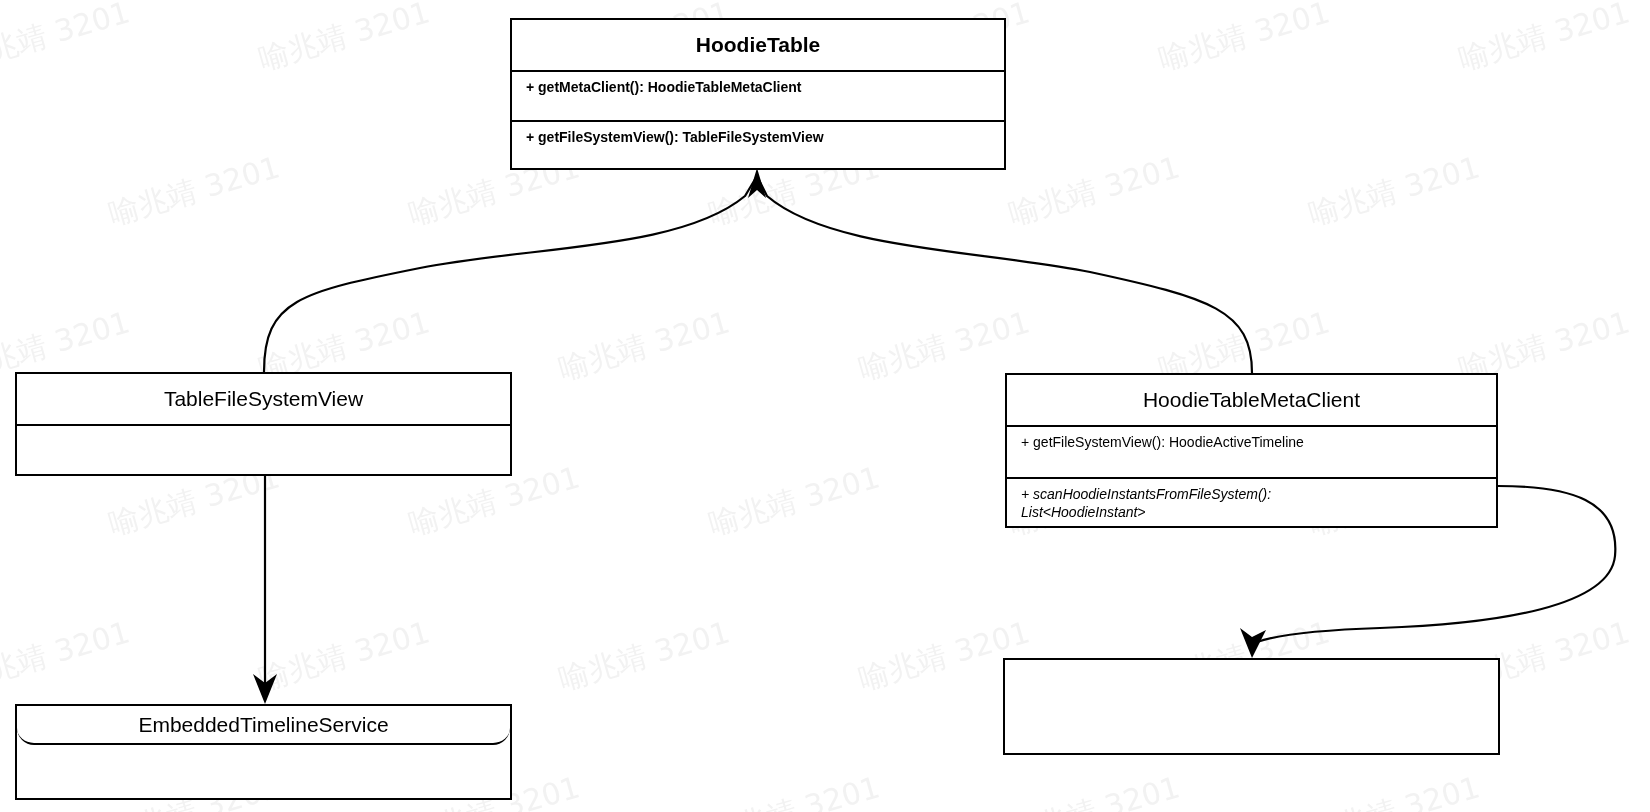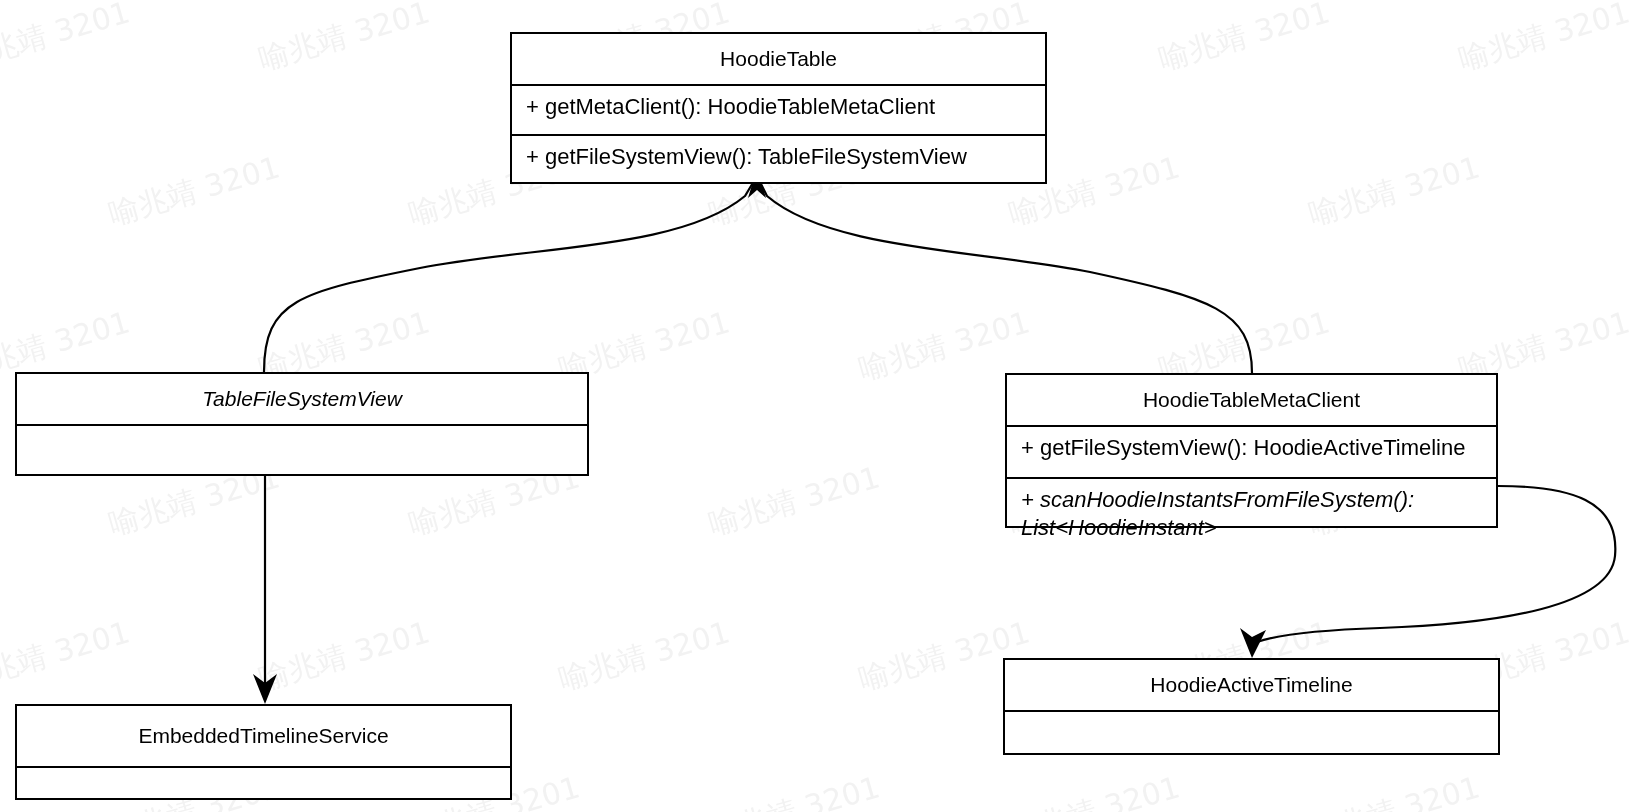--- a/index.html
+++ b/index.html
@@ -69,21 +69,21 @@
     display: flex;
     align-items: center;
     justify-content: center;
     border-bottom: 2px solid #000000;
     width: 100%;
   }
   .uml-compartment {
     box-sizing: border-box;
     width: 100%;
     padding: 7px 10px 7px 14px;
-    font-size: 22px;
+    font-size: 14px;
     color: #000000;
     line-height: 1.25;
     white-space: pre-line;
   }
   .uml-compartment + .uml-compartment {
     border-top: 2px solid #000000;
   }
   .uml-compartment.empty {
     padding: 0;
   }
@@ -137,41 +137,40 @@
 
     <path class="edge-head" d="M 757,168 L 748,198 L 757,190 L 766,198 Z"></path>
 
     <path class="edge-path" d="M 265,476 L 265,688"></path>
     <path class="edge-head" d="M 265,704 L 253,674 L 265,683 L 277,674 Z"></path>
 
     <path class="edge-path" d="M 1498,486 C 1570,486 1620,500 1615,556 C 1610,606 1500,624 1380,628 C 1320,630 1280,634 1257,642"></path>
     <path class="edge-head" d="M 1252,658 L 1240,628 L 1252,637 L 1266,630 Z"></path>
   </svg>
 
-  <div class="uml-class" style="left:510px; top:32px; width:537px; height:152px;">
+  <div class="uml-class" style="left:510px; top:18px; width:496px; height:152px;font-weight:bold;">
     <div class="uml-title" style="height:52px;">HoodieTable</div>
     <div class="uml-compartment" style="height:48px;">+ getMetaClient(): HoodieTableMetaClient</div>
     <div class="uml-compartment" style="height:50px;">+ getFileSystemView(): TableFileSystemView</div>
   </div>
 
-  <div class="uml-class" style="left:15px; top:372px; width:574px; height:104px;font-style:italic;">
+  <div class="uml-class" style="left:15px; top:372px; width:497px; height:104px;">
     <div class="uml-title" style="height:52px;">TableFileSystemView</div>
     <div class="uml-compartment empty" style="height:50px;"></div>
   </div>
 
   <div class="uml-class" style="left:1005px; top:373px; width:493px; height:155px;">
     <div class="uml-title" style="height:52px;text-align:center;">HoodieTableMetaClient</div>
     <div class="uml-compartment" style="height:50px;">+ getFileSystemView(): HoodieActiveTimeline</div>
     <div class="uml-compartment" style="height:71px;font-style:italic;">+ scanHoodieInstantsFromFileSystem():
 List&lt;HoodieInstant&gt;</div>
   </div>
 
   <div class="uml-class" style="left:15px; top:704px; width:497px; height:96px;">
-    <div class="uml-title" style="height:62px;">EmbeddedTimelineService</div>
+    <div class="uml-title" style="height:39px;border-radius:17px;">EmbeddedTimelineService</div>
     <div class="uml-compartment empty" style="height:41px;"></div>
   </div>
 
   <div class="uml-class" style="left:1003px; top:658px; width:497px; height:97px;">
-    <div class="uml-title" style="height:52px;">HoodieActiveTimeline</div>
     <div class="uml-compartment empty" style="height:43px;"></div>
   </div>
 
 </div>
 
 </body></html>

